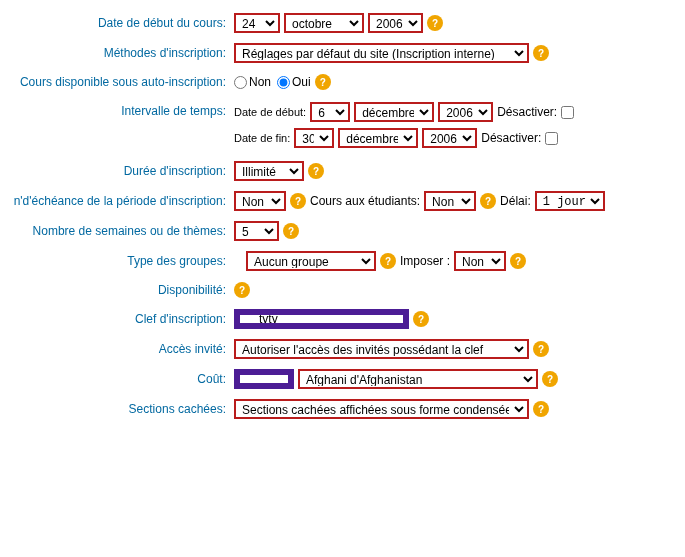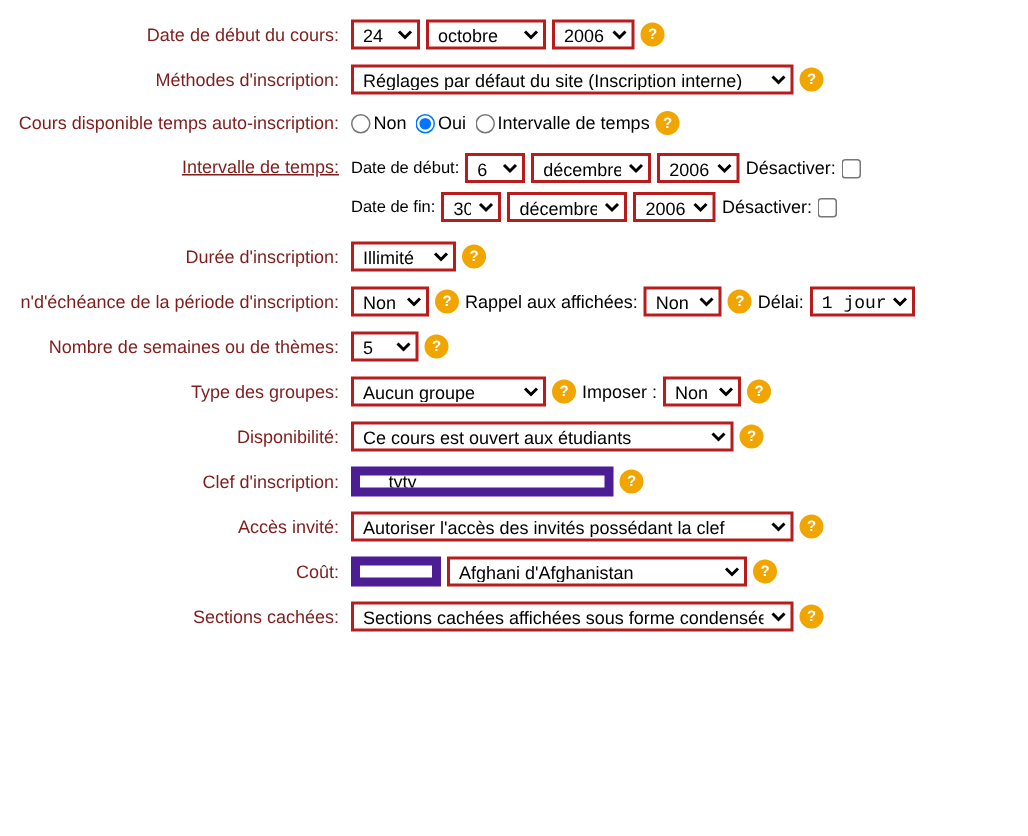--- a/index.html
+++ b/index.html
@@ -17,21 +17,21 @@
       display: flex;
       align-items: center;
       padding: 5px 0;
       min-height: 28px;
     }
     .form-label {
       text-align: right;
       width: 230px;
       padding-right: 8px;
       flex-shrink: 0;
-      color: #7f1d1d;
+      color: #0369a1;
       font-size: 12px;
     }
     .form-controls {
       display: flex;
       align-items: center;
       flex-wrap: wrap;
       gap: 4px;
       flex: 1;
     }
     select {
@@ -119,42 +119,38 @@
     <div class="form-label">Méthodes d'inscription:</div>
     <div class="form-controls">
       <select style="width:295px;">
         <option>Réglages par défaut du site (Inscription interne)</option>
       </select>
       <span class="help-icon">?</span>
     </div>
   </div>
 
   <div class="form-row">
-    <div class="form-label">Cours disponible temps auto-inscription:</div>
+    <div class="form-label">Cours disponible sous auto-inscription:</div>
     <div class="form-controls">
       <div class="radio-group">
         <div class="radio-item">
           <input type="radio" name="auto_inscription" style="">
           <span>Non</span>
         </div>
         <div class="radio-item">
           <input type="radio" name="auto_inscription" checked="" style="">
           <span>Oui</span>
         </div>
-        <div class="radio-item">
-          <input type="radio" name="auto_inscription" style="">
-          <span>Intervalle de temps</span>
-        </div>
       </div>
       <span class="help-icon">?</span>
     </div>
   </div>
 
   <div class="form-row" style="align-items: flex-start; padding-top:6px;">
-    <div class="form-label" style="padding-top:2px;text-decoration:underline;">Intervalle de temps:</div>
+    <div class="form-label" style="padding-top:2px;">Intervalle de temps:</div>
     <div class="form-controls">
       <div class="interval-container">
         <div class="interval-row">
           <span class="sub-label">Date de début:</span>
           <select style="width:40px;">
             <option>6</option>
           </select>
           <select style="width:80px;">
             <option>décembre</option>
           </select>
@@ -193,21 +189,21 @@
   </div>
 
   <div class="form-row">
     <div class="form-label">n'd'échéance de la période d'inscription:</div>
     <div class="form-controls">
       <select style="width:52px;">
         <option>Non</option>
         <option>Oui</option>
       </select>
       <span class="help-icon">?</span>
-      <span class="inline-label">Rappel aux affichées:</span>
+      <span class="inline-label">Cours aux étudiants:</span>
       <select style="width:52px;">
         <option>Non</option>
         <option>Oui</option>
       </select>
       <span class="help-icon">?</span>
       <span class="inline-label">Délai:</span>
       <select style="width:70px;font-family:Liberation Mono, monospace;">
         <option>1 jours</option>
         <option>2 jours</option>
         <option>3 jours</option>
@@ -221,42 +217,38 @@
       <select style="width:45px;">
         <option>5</option>
       </select>
       <span class="help-icon">?</span>
     </div>
   </div>
 
   <div class="form-row">
     <div class="form-label">Type des groupes:</div>
     <div class="form-controls">
-      <select style="width:130px;">
+      <select style="width:130px;margin-left:12px;">
         <option>Aucun groupe</option>
         <option>Groupes séparés</option>
         <option>Groupes visibles</option>
       </select>
       <span class="help-icon">?</span>
       <span class="inline-label">Imposer :</span>
       <select style="width:52px;">
         <option>Non</option>
         <option>Oui</option>
       </select>
       <span class="help-icon">?</span>
     </div>
   </div>
 
   <div class="form-row">
     <div class="form-label">Disponibilité:</div>
     <div class="form-controls">
-      <select style="width:255px;">
-        <option>Ce cours est ouvert aux étudiants</option>
-        <option>Ce cours n'est pas disponible pour les étudiants</option>
-      </select>
       <span class="help-icon">?</span>
     </div>
   </div>
 
   <div class="form-row">
     <div class="form-label">Clef d'inscription:</div>
     <div class="form-controls">
       <input type="text" style="width: 175px;" value="tyty">
       <span class="help-icon">?</span>
     </div>
@@ -270,21 +262,21 @@
         <option>Ne pas autoriser l'accès des invités</option>
       </select>
       <span class="help-icon">?</span>
     </div>
   </div>
 
   <div class="form-row">
     <div class="form-label">Coût:</div>
     <div class="form-controls">
       <input type="text" style="width: 60px;" value="">
-      <select style="width:200px;">
+      <select style="width:240px;">
         <option>Afghani d'Afghanistan</option>
         <option>Dollar américain</option>
         <option>Euro</option>
       </select>
       <span class="help-icon">?</span>
     </div>
   </div>
 
   <div class="form-row">
     <div class="form-label">Sections cachées:</div>

